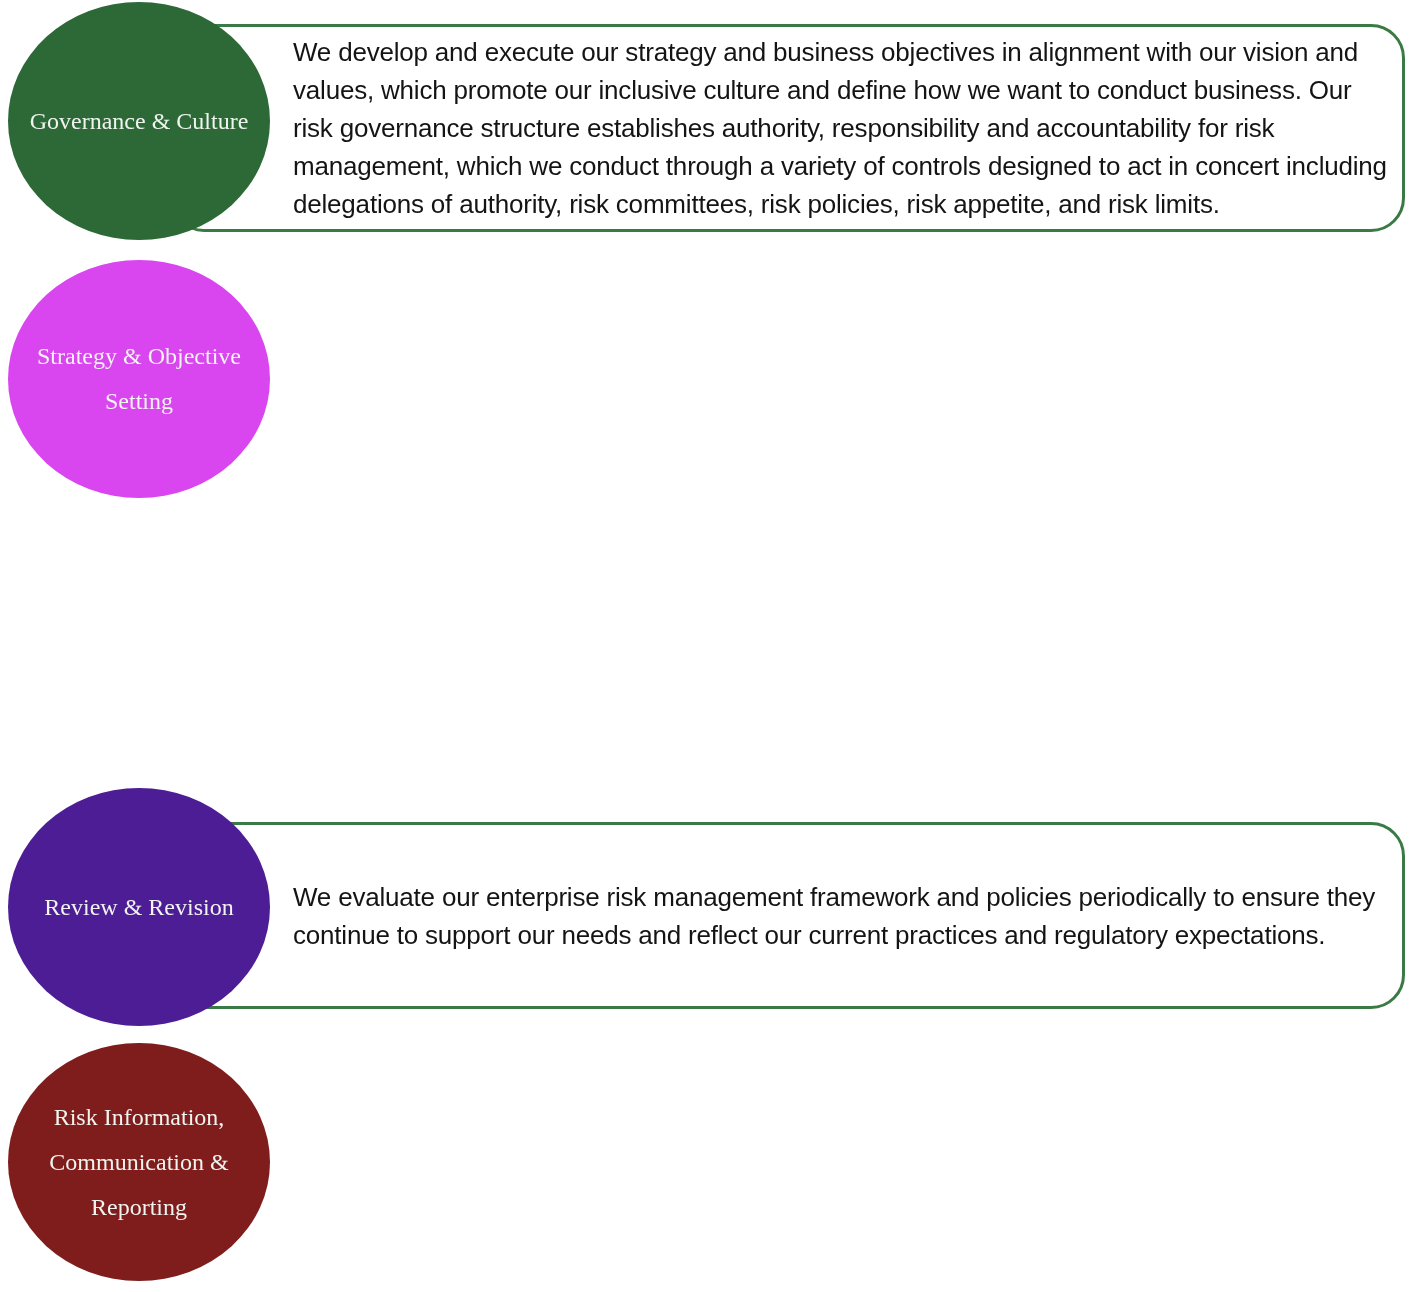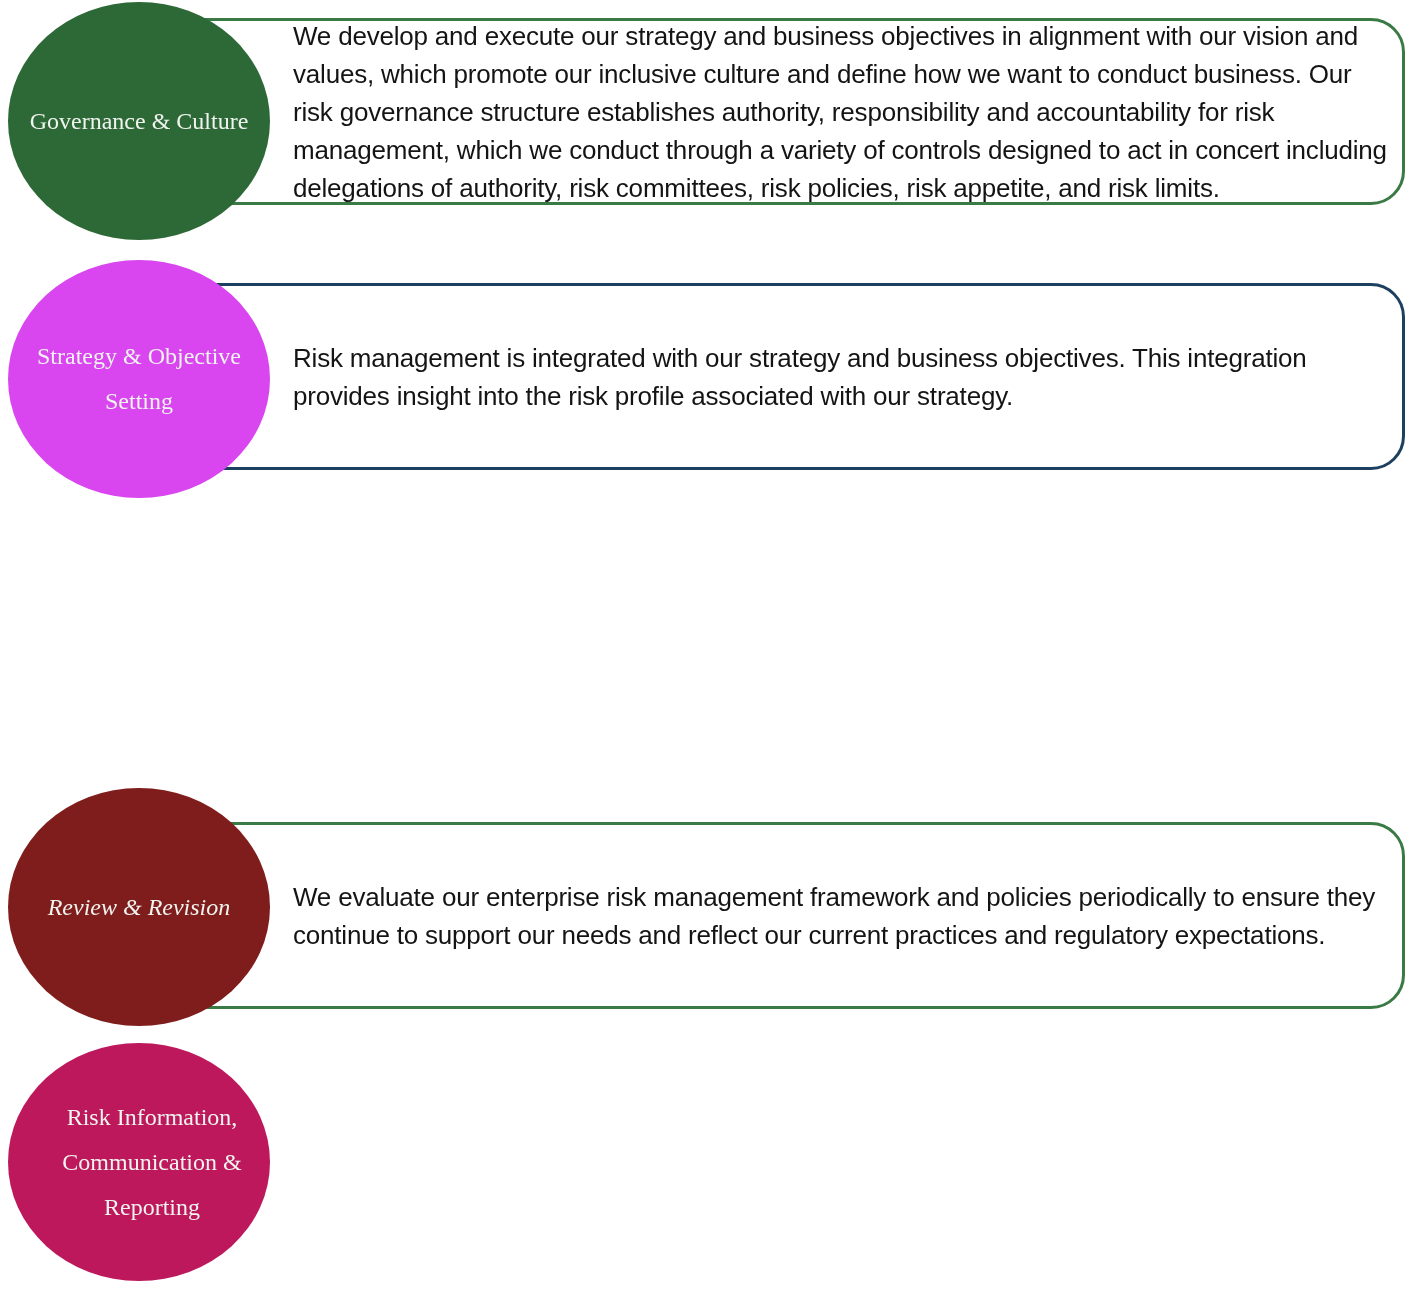--- a/index.html
+++ b/index.html
@@ -50,21 +50,21 @@
   }
   .clabel {
     width: 236px;
     text-align: center;
     font-family: "Liberation Serif", serif;
     font-size: 24px;
     line-height: 45px;
     color: #f0f4ef;
   }
   
-  #panel-1 { top: 18px;   height: 187px; }
+  #panel-1 { top: 24px;   height: 208px; }
   #panel-2 { top: 283px;  height: 187px; }
   #panel-3 { top: 543px;  height: 186px; }
   #panel-4 { top: 822px;  height: 187px; }
   #panel-5 { top: 1070px; height: 190px; }
   #circle-1 { top: 2px; }
   #circle-2 { top: 260px; }
   #circle-3 { top: 522px; }
   #circle-4 { top: 788px; }
   #circle-5 { top: 1043px; }
 </style>
@@ -73,32 +73,29 @@
 
 <div class="canvas">
 
   <div class="panel" id="panel-1" style="border-color: rgb(58, 122, 69);">
     <p class="desc">We develop and execute our strategy and business objectives in alignment with our vision and values, which promote our inclusive culture and define how we want to conduct business. Our risk governance structure establishes authority, responsibility and accountability for risk management, which we conduct through a variety of controls designed to act in concert including delegations of authority, risk committees, risk policies, risk appetite, and risk limits.</p>
   </div>
   <div class="circle" id="circle-1" style="background-color: rgb(45, 104, 55);">
     <div class="clabel">Governance &amp; Culture</div>
   </div>
 
-  <div class="panel" id="panel-2" style="border-color: rgb(30, 64, 96);">
-    <p class="desc">Risk management is integrated with our strategy and business objectives. This integration provides insight into the risk profile associated with our strategy.</p>
-  </div>
   <div class="circle" id="circle-2" style="background-color: #d946ef;">
     <div class="clabel">Strategy &amp; Objective Setting</div>
   </div>
 
 
   <div class="panel" id="panel-4" style="border-color: rgb(58, 122, 69);">
     <p class="desc">We evaluate our enterprise risk management framework and policies periodically to ensure they continue to support our needs and reflect our current practices and regulatory expectations.</p>
   </div>
-  <div class="circle" id="circle-4" style="background-color: #7f1d1d; font-style: italic;">
+  <div class="circle" id="circle-4" style="background-color: #4c1d95;">
     <div class="clabel">Review &amp; Revision</div>
   </div>
 
-  <div class="circle" id="circle-5" style="background-color: #be185d; justify-content: flex-end;">
+  <div class="circle" id="circle-5" style="background-color: #7f1d1d;">
     <div class="clabel">Risk Information, Communication &amp; Reporting</div>
   </div>
 
 </div>
 
 </body></html>

